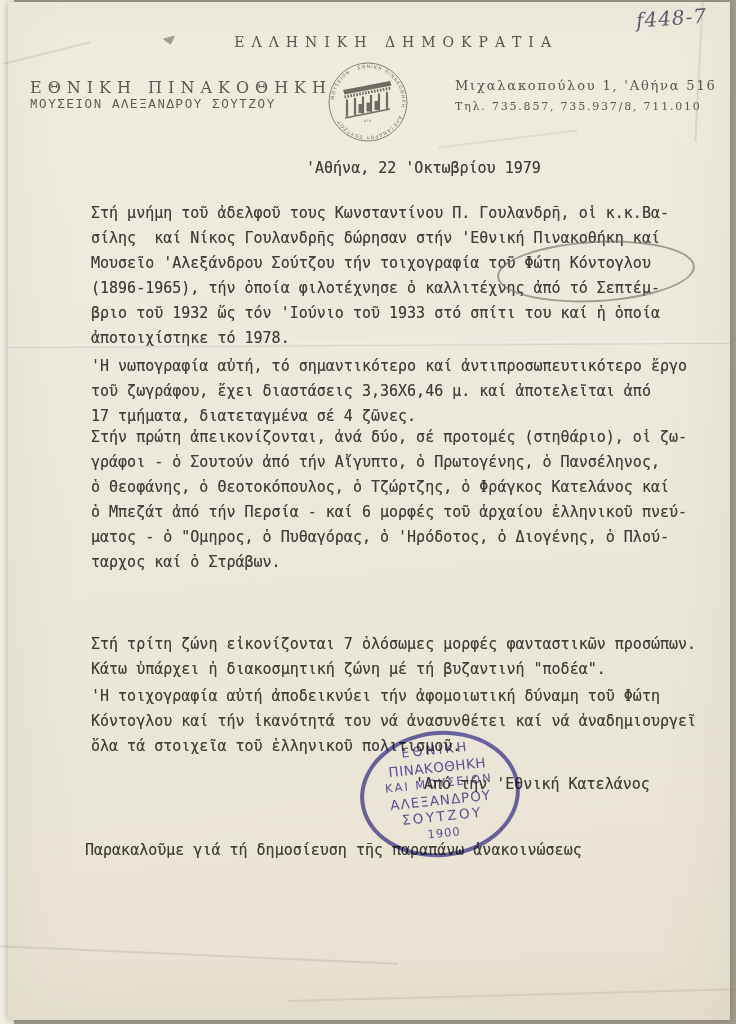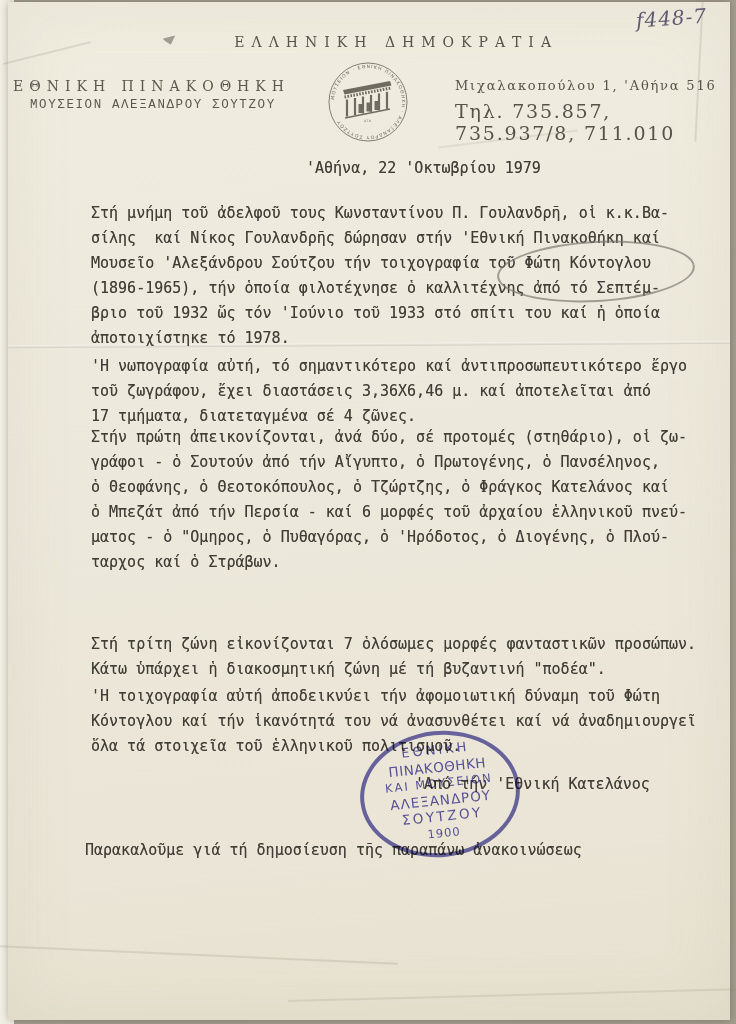--- a/index.html
+++ b/index.html
@@ -27,28 +27,28 @@
     clip-path:polygon(0 20%,100% 0,55% 100%,20% 55%);transform:rotate(-8deg);}
   
   .handwritten{
     position:absolute;left:628px;top:4px;
     font-family:"DejaVu Serif",serif;font-style:italic;font-size:20px;
     color:#5f5a70;letter-spacing:1px;transform:rotate(-4deg);
   }
   
   .state-title{position:absolute;top:32px;left:160px;width:390px;text-align:right;
     font-family:"DejaVu Serif",serif;font-size:14px;letter-spacing:7px;color:#56534b;}
-  .org1{position:absolute;left:5px;top:76px;font-family:"DejaVu Serif",serif;
-    font-size:14px;letter-spacing:6px;color:#5b584f;}
+  .org1{position:absolute;left:22px;top:76px;font-family:"DejaVu Serif",serif;
+    font-size:16px;letter-spacing:6px;color:#5b584f;}
   .org2{position:absolute;left:22px;top:96px;font-family:Liberation Mono, monospace;
     font-size:12.5px;letter-spacing:1.6px;color:#5b584f;}
   .addr1{position:absolute;left:447px;top:76px;font-family:"DejaVu Serif",serif;
     font-size:13px;letter-spacing:1.8px;color:#56534b;}
   .addr2{position:absolute;left:447px;top:98px;font-family:"DejaVu Serif",serif;
-    font-size:19px;letter-spacing:1.8px;color:#56534b;}
+    font-size:11px;letter-spacing:1.8px;color:#56534b;}
   .seal{position:absolute;left:318px;top:56px;}
   
   .tw{color:#403d36;font-size:15px;line-height:25px;text-shadow:0 0 .4px rgba(64,62,54,.55);}
   .dateline{position:absolute;left:298px;top:154px;}
   .para{position:absolute;left:83px;white-space:pre-wrap;}
   .p1{top:199px}.p2{top:352px}.p3{top:423px}.p4{top:554px}.p5{top:630px}.p6{top:682px}
   .signoff{position:absolute;left:407px;top:770px;}
   .closing{position:absolute;left:77px;top:836px;}
   
   .pencil-ellipse{position:absolute;left:489px;top:239px;width:194px;height:57px;

